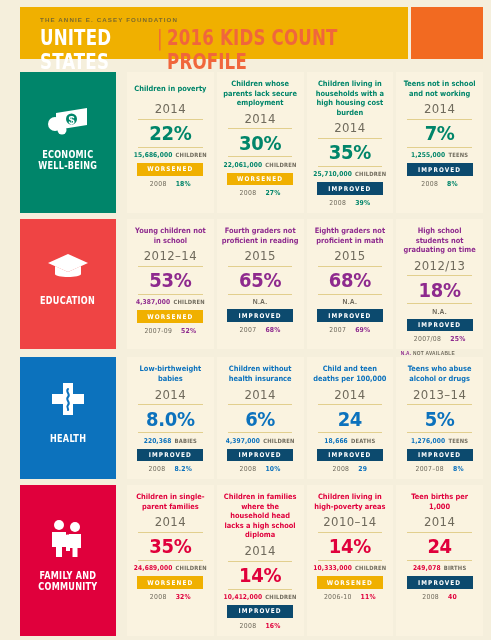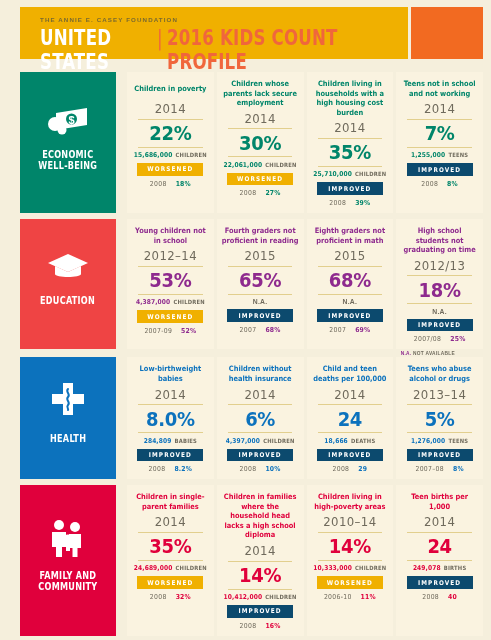--- a/index.html
+++ b/index.html
@@ -359,21 +359,21 @@
             <div>HEALTH</div>
           </div>
         </div>
         <div class="cards">
           <div class="card">
             <div class="c-title" style="color: rgb(12, 114, 189);">Low-birthweight babies</div>
             <div class="c-year">2014</div>
             <div class="rule"></div>
             <div class="c-value" style="color: rgb(12, 114, 189);">8.0%</div>
             <div class="rule"></div>
-            <div class="c-count" style="color: rgb(12, 114, 189);"><span>284,809</span> <span class="unit">BABIES</span></div>
+            <div class="c-count" style="color: rgb(12, 114, 189);"><span>220,368</span> <span class="unit">BABIES</span></div>
             <div class="badge improved">IMPROVED</div>
             <div class="c-prev">
               <span class="yr">2008</span>
               <span class="pv" style="color: rgb(12, 114, 189);">8.2%</span>
             </div>
           </div>
           <div class="card">
             <div class="c-title" style="color: rgb(12, 114, 189);">Children without health insurance</div>
             <div class="c-year">2014</div>
             <div class="rule"></div>

